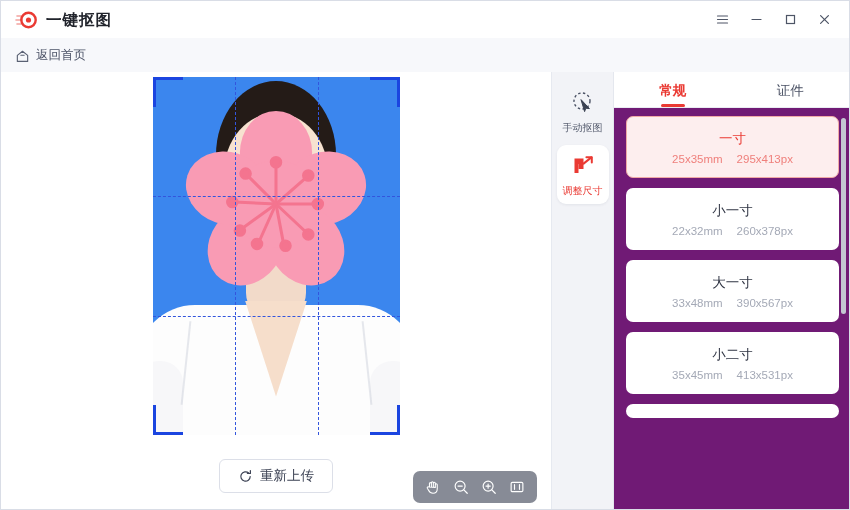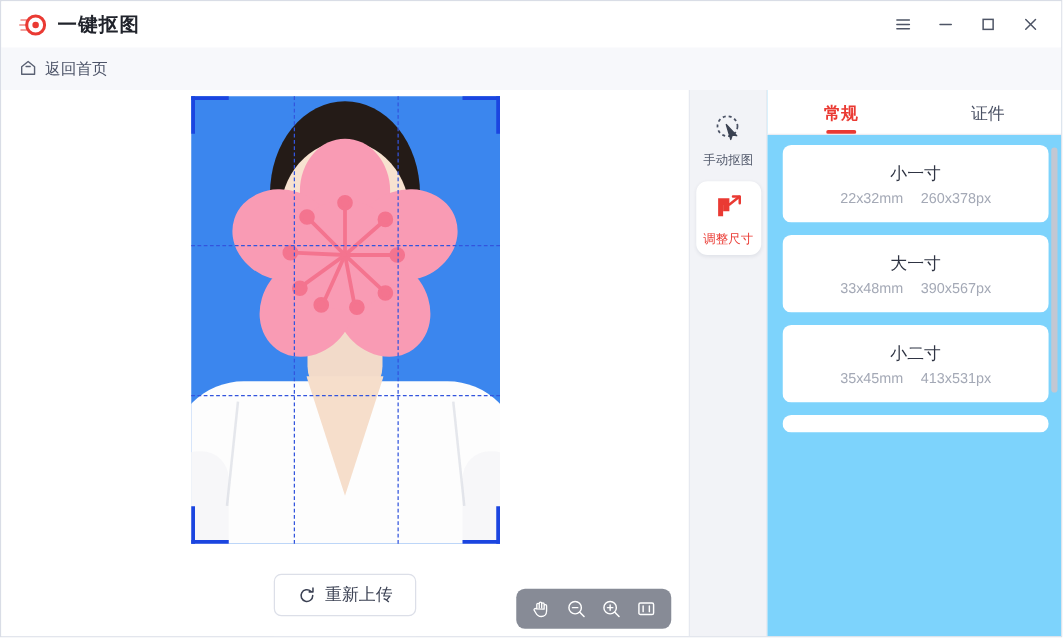--- a/index.html
+++ b/index.html
@@ -43,21 +43,21 @@
 
   
   .subbar {
     height: 34px; min-height: 34px;
     background: #f7f8fb;
     display: flex; align-items: center;
     padding: 0 14px;
     position: relative;
   }
   .home-link {
-    display: flex; align-items: flex-start; gap: 6px;
+    display: flex; align-items: flex-end; gap: 6px;
     font-size: 12.5px; color: #4d5468; cursor: pointer;
   }
   .view-toggle {
     position: absolute; left: 430px; top: 4px;
     display: flex; align-items: center;
     background: #eceef4;
     border-radius: 14px;
     padding: 2px;
     height: 26px;
   }
@@ -221,21 +221,21 @@
     border-radius: 9px; cursor: pointer;
   }
   .tool .tool-label {
     font-size: 10px; color: #545b6d; white-space: nowrap;
   }
   .tool.active { background: #ffffff; box-shadow: 0 1px 3px rgba(20,30,60,.07); align-items: center; }
   .tool.active .tool-label { color: #ea3a33; }
 
   
   .right-panel {
-    flex: 1; background: #7dd3fc;
+    flex: 1; background: #701a75;
     display: flex; flex-direction: column;
     position: relative; min-width: 0;
   }
   .rp-tabs {
     height: 36px; min-height: 36px;
     display: flex; align-items: flex-end;
     background: #ffffff;
     border-bottom: 1px solid #eaecf2;
   }
   .rp-tab {
@@ -482,20 +482,27 @@
     </div>
 
     <div class="right-panel">
       <div class="rp-tabs">
         <div class="rp-tab active">常规</div>
         <div class="rp-tab">证件</div>
       </div>
 
       <div class="rp-list">
 
+        <div class="size-card selected">
+          <div class="sc-name">一寸</div>
+          <div class="sc-dims">
+            <span>25x35mm</span>
+            <span>295x413px</span>
+          </div>
+        </div>
 
         <div class="size-card">
           <div class="sc-name">小一寸</div>
           <div class="sc-dims">
             <span>22x32mm</span>
             <span>260x378px</span>
           </div>
         </div>
 
         <div class="size-card">

